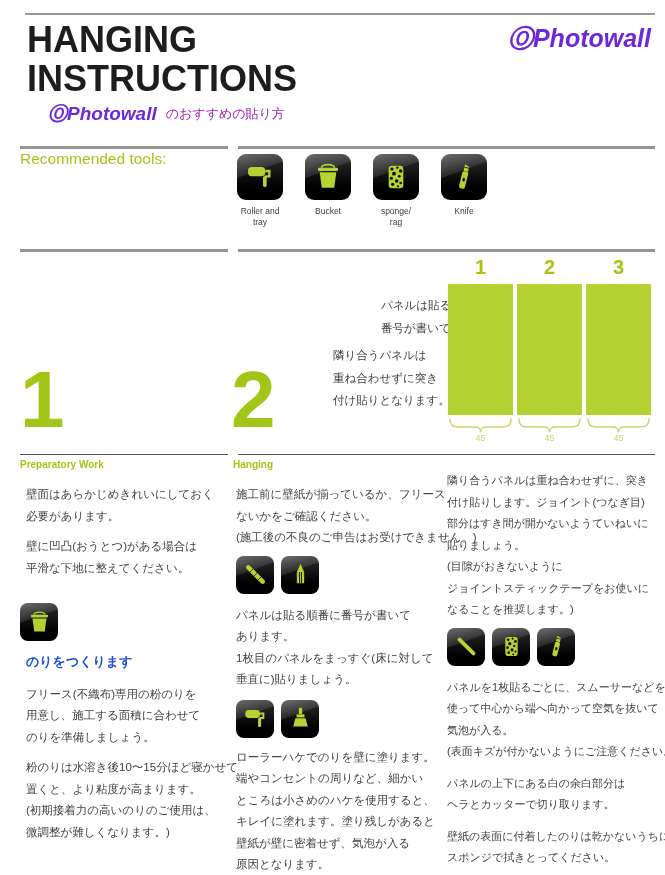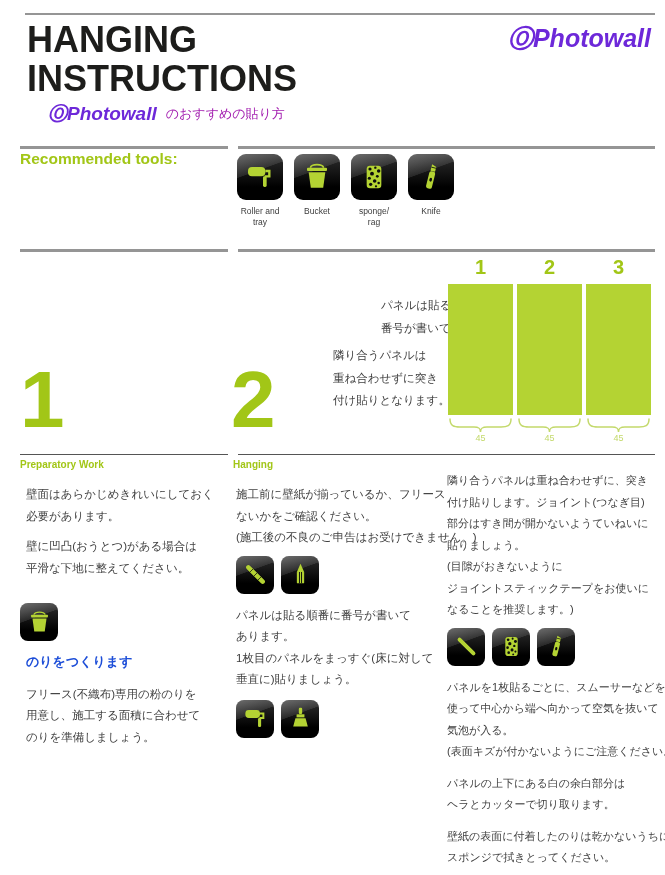--- a/index.html
+++ b/index.html
@@ -11,22 +11,22 @@
          letter-spacing:0px;color:#1d1d1b;white-space:pre;}
   .logo{font-family:Liberation Sans, sans-serif;font-style:italic;font-weight:bold;color:#6d28d9;}
   #logo-top{right:14px;top:22px;font-size:25px;}
   #tagline{left:48px;top:101px;display:flex;align-items:center;gap:9px;}
   #tagline .logo{font-size:19px;}
   #tagline-text{font-size:13px;color:#a21caf;}
   
   .rule-gray{height:3px;background:#959595;}
   .rule-thin{height:1px;background:#555;}
   
-  #tools-heading{left:20px;top:150px;font-size:15.5px;font-weight:bold;color:#a2c617;}
-  #tools-row{left:234px;top:154px;display:flex;gap:5px;}
+  #tools-heading{left:20px;top:150px;font-size:15.5px;font-weight:normal;color:#a2c617;}
+  #tools-row{left:234px;top:154px;display:flex;gap:16px;}
   .toolwrap{width:52px;display:flex;flex-direction:column;align-items:center;}
   .tile{width:46px;height:46px;border-radius:9px;position:relative;overflow:hidden;
         background:linear-gradient(180deg,#2e2e2e,#000 72%);
         display:flex;align-items:center;justify-content:center;}
   .tile::before{content:"";position:absolute;inset:0;
         background:linear-gradient(160deg,rgba(255,255,255,.30) 0%,rgba(255,255,255,.10) 38%,rgba(255,255,255,0) 39%);}
   .tile svg{width:32px;height:32px;position:relative;}
   .tool-label{margin-top:6px;font-size:8.5px;line-height:10.5px;color:#3c3c3c;text-align:center;white-space:pre;}
   
   .bignum{font-size:80px;line-height:80px;font-weight:800;color:#a2c617;}
@@ -186,20 +186,24 @@
           <path d="M14 10 C16 4 32 4 34 10" fill="none" stroke="#b4d333" stroke-width="2.5"></path>
           <rect x="9" y="10" width="30" height="5" rx="1.5" fill="#b4d333"></rect>
           <path d="M11.5 17 h25 l-3.2 23 h-18.6 z" fill="#b4d333"></path>
         </svg>
       </div>
     </div>
     <div class="sub" style="margin-top:10px;">のりをつくります</div>
     <p class="p" style="margin-top:11px;">フリース(不織布)専用の粉のりを
 用意し、施工する面積に合わせて
 のりを準備しましょう。</p>
+    <p class="p" style="margin-top:9px;">粉のりは水溶き後10〜15分ほど寝かせて
+置くと、より粘度が高まります。
+(初期接着力の高いのりのご使用は、
+微調整が難しくなります。)</p>
   </div>
 
   <div class="col" style="left:236px;top:484px;width:205px;">
     <p class="p">施工前に壁紙が揃っているか、フリース
 ないかをご確認ください。
 (施工後の不良のご申告はお受けできません。)</p>
     <div class="srow" style="margin-top:7px;">
       <div class="stile">
         <svg viewBox="0 0 48 48">
           <g transform="rotate(45 24 24)">
@@ -230,20 +234,26 @@
         </svg>
       </div>
       <div class="stile">
         <svg viewBox="0 0 48 48">
           <rect x="21" y="5" width="6" height="11" rx="2" fill="#b4d333"></rect>
           <rect x="17" y="16.5" width="14" height="5.5" fill="#b4d333"></rect>
           <path d="M15 23.5 h18 l4 14.5 h-26 z" fill="#b4d333"></path>
         </svg>
       </div>
     </div>
+    <p class="p" style="margin-top:9px;">ローラーハケでのりを壁に塗ります。
+端やコンセントの周りなど、細かい
+ところは小さめのハケを使用すると、
+キレイに塗れます。塗り残しがあると
+壁紙が壁に密着せず、気泡が入る
+原因となります。</p>
   </div>
 
   <div class="col" style="left:447px;top:470px;width:213px;font-size:11px;">
     <p class="p">隣り合うパネルは重ね合わせずに、突き
 付け貼りします。ジョイント(つなぎ目)
 部分はすき間が開かないようていねいに
 貼りましょう。
 (目隙がおきないように
 ジョイントスティックテープをお使いに
 なることを推奨します。)</p>

